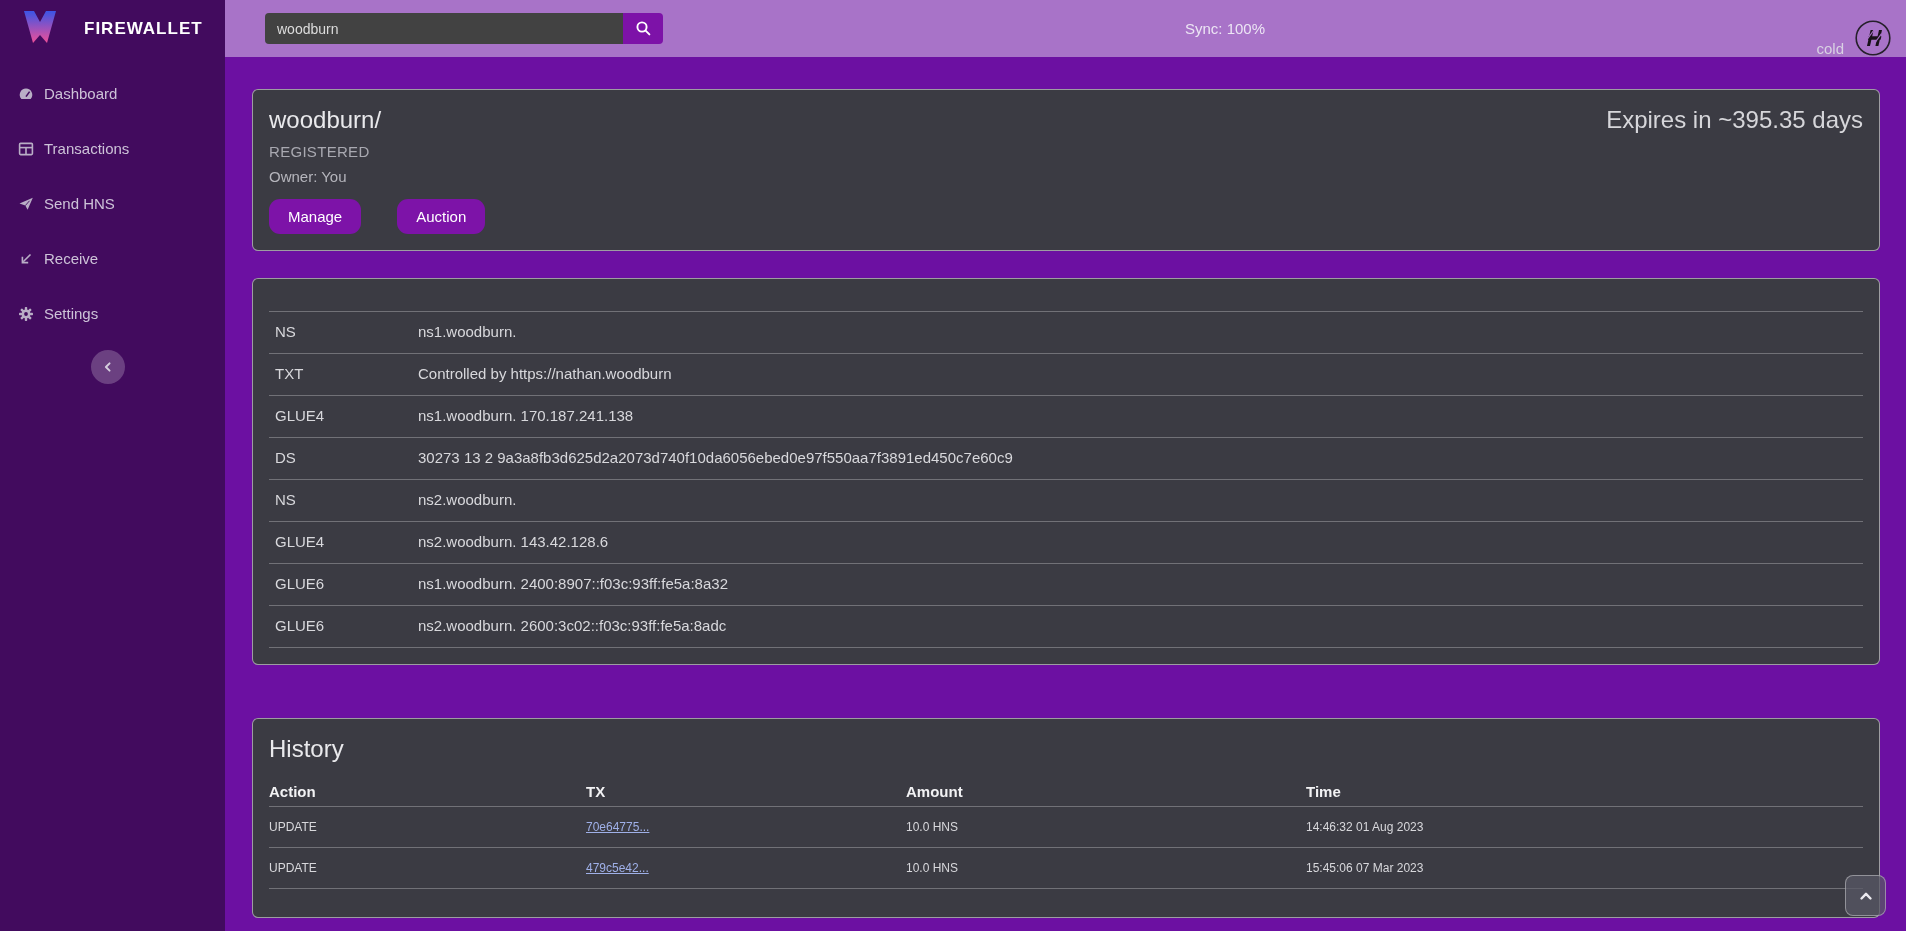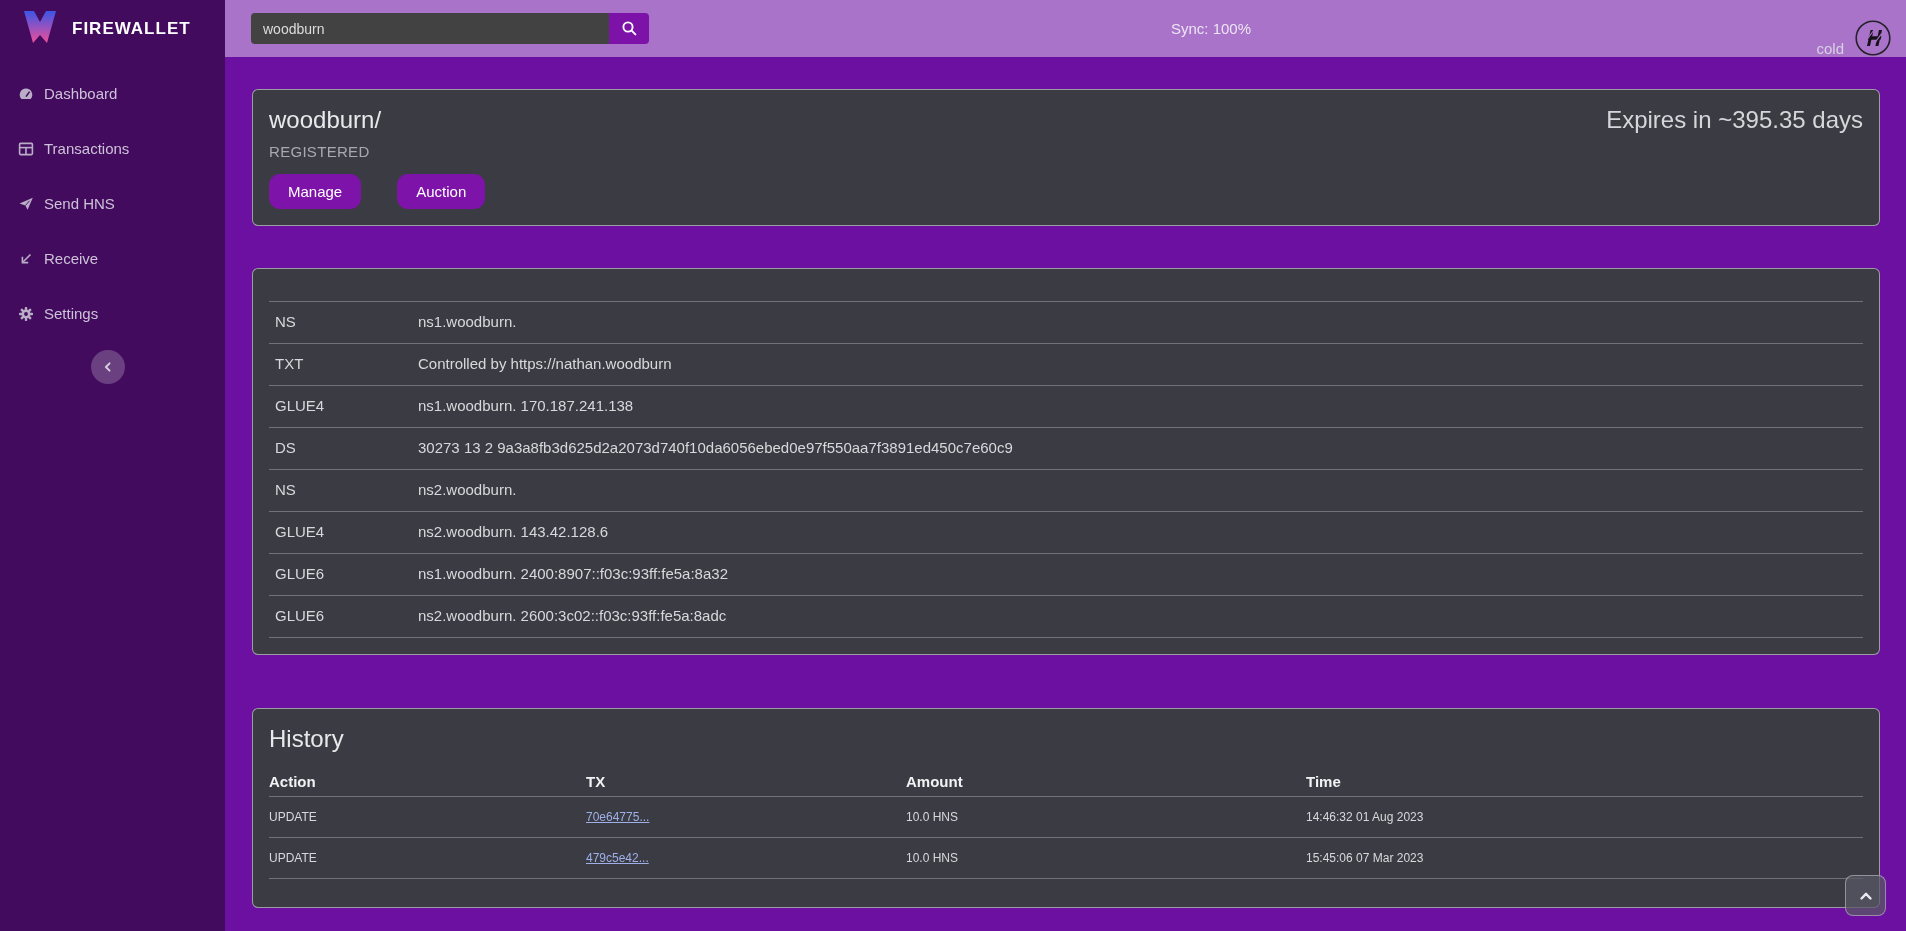--- a/index.html
+++ b/index.html
@@ -2,33 +2,33 @@
 <html><head>
 <meta charset="utf-8">
 <style>
   * { margin:0; padding:0; box-sizing:border-box; }
   html,body { width:1906px; height:931px; overflow:hidden; background:#6c10a2;
               font-family:"Liberation Sans", sans-serif; }
 
   
   .sidebar { position:absolute; left:0; top:0; width:225px; height:931px;
              background:#420b5e; z-index:20; }
-  .brand { display:flex; align-items:center; gap:12px; padding:10px 14px 10px 20px; height:57px; }
+  .brand { display:flex; align-items:center; gap:24px; padding:10px 14px 10px 20px; height:57px; }
   .brand-name { color:#ffffff; font-weight:700; font-size:17px; letter-spacing:1px; }
   .nav { padding-top:20px; }
   .nav-item { display:flex; align-items:center; gap:10px; padding:8px 10px 8px 18px;
               margin-bottom:22px; cursor:pointer; }
   .nav-item .lbl { color:#cdc3d8; font-size:15px; }
   .nav-icon { width:16px; height:16px; flex:0 0 16px; display:block; }
   .collapse-btn { position:absolute; left:91px; top:350px; width:34px; height:34px;
                   border-radius:50%; background:rgba(255,255,255,0.22); border:none;
                   display:flex; align-items:center; justify-content:center; cursor:pointer; }
 
   
-  .topbar { position:absolute; left:211px; top:0; right:0; height:57px;
+  .topbar { position:absolute; left:225px; top:0; right:0; height:57px;
             background:#a873c8; z-index:10; }
   .search-group { position:absolute; left:40px; top:13px; display:flex; }
   .search-input { width:358px; height:31px; background:#424242; border:none; outline:none;
                   border-radius:4px 0 0 4px; color:#dcdcdc; font-size:14px; padding:0 12px;
                   font-family:"Liberation Sans", sans-serif; }
   .search-btn { width:40px; height:31px; background:#7d12a8; border:none;
                 border-radius:0 4px 4px 0; cursor:pointer;
                 display:flex; align-items:center; justify-content:center; }
   .sync { position:absolute; left:960px; top:0; height:57px; display:flex; align-items:center;
           color:#ece5f4; font-size:15px; }
@@ -38,21 +38,21 @@
 
   
   .main { position:absolute; left:225px; top:57px; right:0; bottom:0;
           background:#6c10a2; overflow:hidden; padding:32px 26px 0 27px; }
   .card { background:#3b3b43; border:1px solid rgba(255,255,255,0.5); border-radius:6px;
           color:#d6d6da; padding:16px; }
   .card + .card { margin-top:0; }
   .card-title { color:#e9e9ec; font-size:24px; font-weight:400; }
 
   
-  .name-card { margin-bottom:42px; }
+  .name-card { margin-bottom:27px; }
   .name-head { display:flex; justify-content:space-between; align-items:flex-start; }
   .expires { color:#d6d6da; font-size:24px; }
   .status-line { color:#a9a9b1; font-size:15px; margin-top:9px; letter-spacing:0.3px; }
   .owner-line { color:#b5b5bc; font-size:15px; margin-top:8px; }
   .btn-row { margin-top:14px; display:flex; gap:36px; }
   .btn { background:#7d13a8; color:#ffffff; border:none; border-radius:11px;
          font-size:15px; padding:9px 19px; cursor:pointer;
          font-family:"Liberation Sans", sans-serif; }
 
   
@@ -176,20 +176,21 @@
 </div>
 
 <div class="main">
 
   <div class="card name-card">
     <div class="name-head">
       <div class="card-title">woodburn/</div>
       <div class="expires">Expires in ~395.35 days</div>
     </div>
     <div class="status-line">REGISTERED</div>
+    <div class="owner-line">Owner: You</div>
     <div class="btn-row">
       <button class="btn">Manage</button>
       <button class="btn">Auction</button>
     </div>
   </div>
 
   <div class="card dns-card">
     <div class="dns-table">
       <div class="dns-row">
         <span>NS</span>

